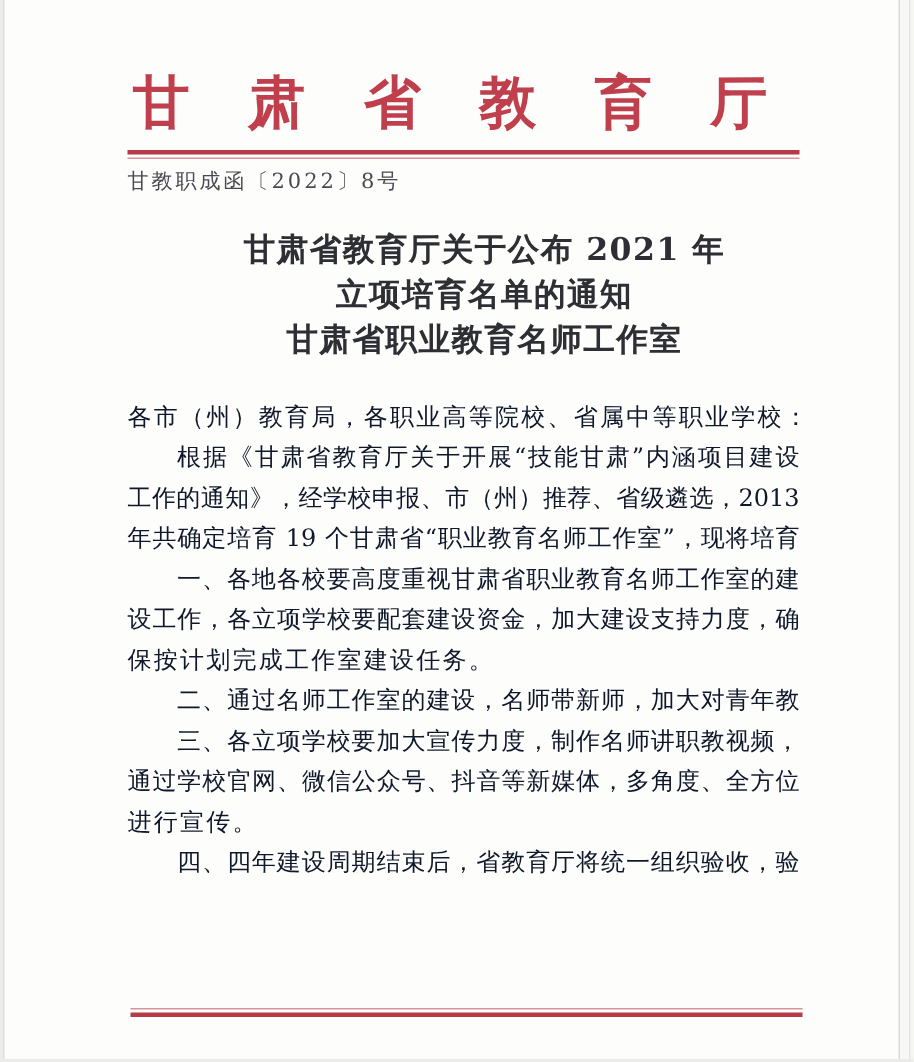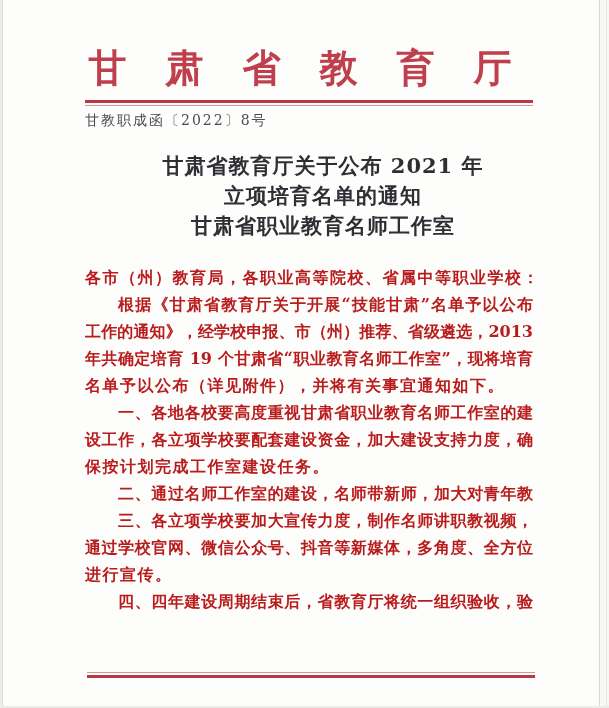--- a/index.html
+++ b/index.html
@@ -53,22 +53,21 @@
     letter-spacing: 1px;
     color: #2e2f34;
     margin-left: 23px;
   }
 
   .doc-body {
     position: absolute;
     top: 264px; left: 85px; width: 448px;
     font-size: 16px;
     line-height: 27px;
-    color: #b91c1c;
-    font-weight: bold;
+    color: #0f172a;
   }
   .bline { letter-spacing: 1.5px; white-space: nowrap; }
   .bline.just { letter-spacing: 0; white-space: normal; text-align: justify; text-align-last: justify; }
   .bline.ind  { text-indent: 33px; }
 
   .rule-foot { position: absolute; top: 672px; left: 87px; width: 448px; }
   .rule-foot .thin  { height: 1px; background: var(--accent-light, #d9939b); }
   .rule-foot .thick { height: 3px; background: var(--accent-dark, #b63a48); margin-top: 2px; }
 </style>
 </head>
@@ -93,24 +92,23 @@
   <div class="doc-number">甘教职成函〔2022〕8号</div>
 
   <div class="doc-title">
     <div>甘肃省教育厅关于公布 2021 年</div>
     <div>立项培育名单的通知</div>
     <div>甘肃省职业教育名师工作室</div>
   </div>
 
   <div class="doc-body">
       <div class="bline">各市（州）教育局，各职业高等院校、省属中等职业学校：</div>
-      <div class="bline ind just">根据《甘肃省教育厅关于开展“技能甘肃”名单予以公布</div>
+      <div class="bline ind just">根据《甘肃省教育厅关于开展“技能甘肃”内涵项目建设</div>
       <div class="bline just">工作的通知》，经学校申报、市（州）推荐、省级遴选，2013</div>
       <div class="bline just">年共确定培育 19 个甘肃省“职业教育名师工作室”，现将培育</div>
-      <div class="bline">名单予以公布（详见附件），并将有关事宜通知如下。</div>
       <div class="bline ind just">一、各地各校要高度重视甘肃省职业教育名师工作室的建</div>
       <div class="bline just">设工作，各立项学校要配套建设资金，加大建设支持力度，确</div>
       <div class="bline">保按计划完成工作室建设任务。</div>
       <div class="bline ind just">二、通过名师工作室的建设，名师带新师，加大对青年教</div>
       <div class="bline ind just">三、各立项学校要加大宣传力度，制作名师讲职教视频，</div>
       <div class="bline just">通过学校官网、微信公众号、抖音等新媒体，多角度、全方位</div>
       <div class="bline">进行宣传。</div>
       <div class="bline ind just">四、四年建设周期结束后，省教育厅将统一组织验收，验</div>
     </div>
 

